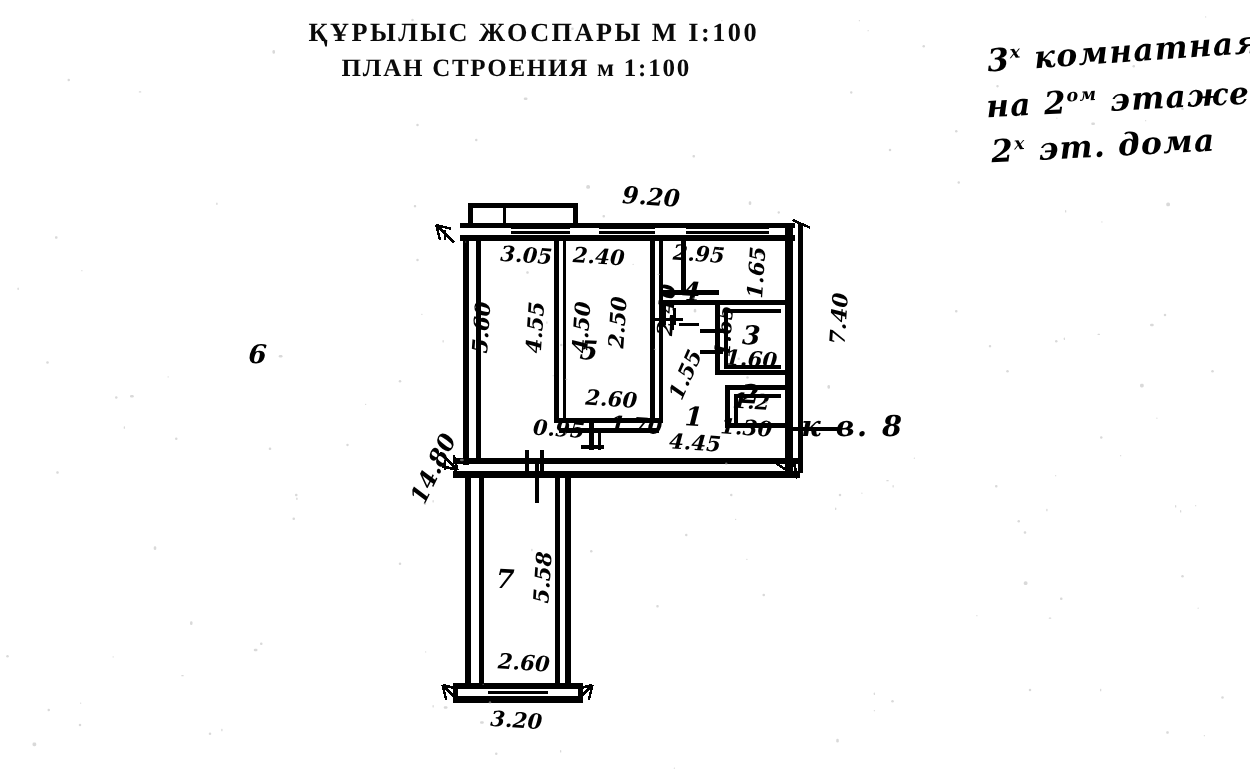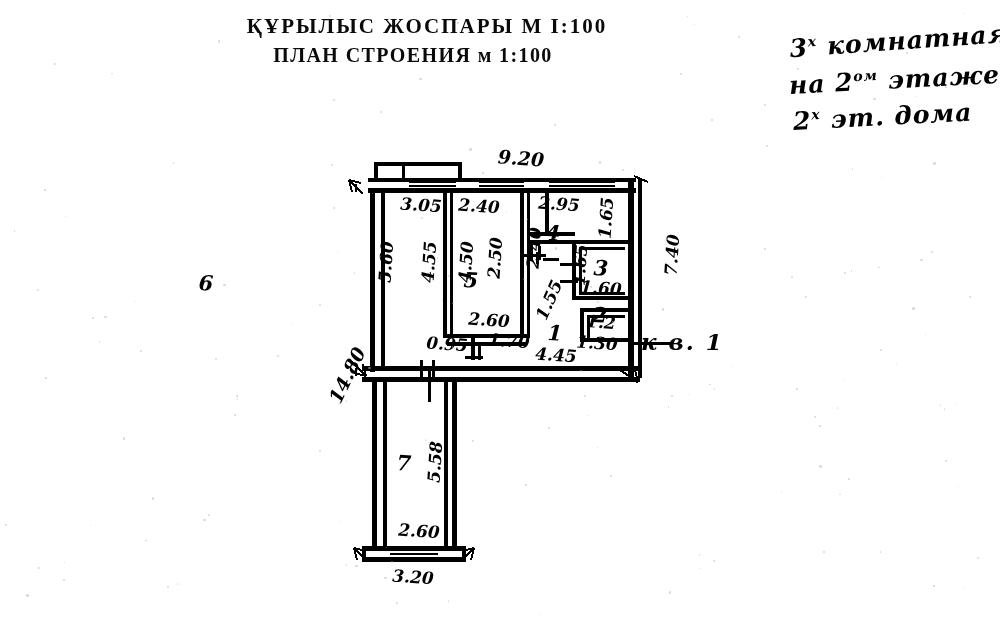--- a/index.html
+++ b/index.html
@@ -214,21 +214,21 @@
   <div id="rooms">
       <div class="roomno" style="left: 206px; top: 283px; transform: translate(-50%, -50%) rotate(3deg);">6</div>
       <div class="roomno" style="left: 471px; top: 280px; transform: translate(-50%, -50%) rotate(3deg);">5</div>
       <div class="roomno" style="left: 553px; top: 233px; transform: translate(-50%, -50%) rotate(3deg);">4</div>
       <div class="roomno" style="left: 601px; top: 268px; transform: translate(-50%, -50%) rotate(3deg);">3</div>
       <div class="roomno" style="left: 600px; top: 315px; transform: translate(-50%, -50%) rotate(3deg);">2</div>
       <div class="roomno" style="left: 555px; top: 333px; transform: translate(-50%, -50%) rotate(3deg);">1</div>
       <div class="roomno" style="left: 404px; top: 463px; transform: translate(-50%, -50%) rotate(3deg);">7</div>
     </div>
 
-  <div class="kv" style="left:641px;top:328px;">к в. 1</div>
+  <div class="kv" style="left:641px;top:328px;">к в. 8</div>
 
   <div id="specks">
       <div class="speck" style="left: 844.846px; top: 93.8566px; width: 1.30825px; height: 1.30825px;"></div>
       <div class="speck" style="left: 688.921px; top: 394.173px; width: 1.30866px; height: 1.30866px;"></div>
       <div class="speck" style="left: 122.736px; top: 437.453px; width: 2.45529px; height: 2.45529px;"></div>
       <div class="speck" style="left: 91.5513px; top: 316.542px; width: 2.59391px; height: 2.59391px;"></div>
       <div class="speck" style="left: 804.53px; top: 295.931px; width: 2.48894px; height: 2.48894px;"></div>
       <div class="speck" style="left: 396.002px; top: 601.905px; width: 2.20322px; height: 2.20322px;"></div>
       <div class="speck" style="left: 597.079px; top: 301.452px; width: 1.96845px; height: 1.96845px;"></div>
       <div class="speck" style="left: 152.083px; top: 497.482px; width: 2.20072px; height: 2.20072px;"></div>

